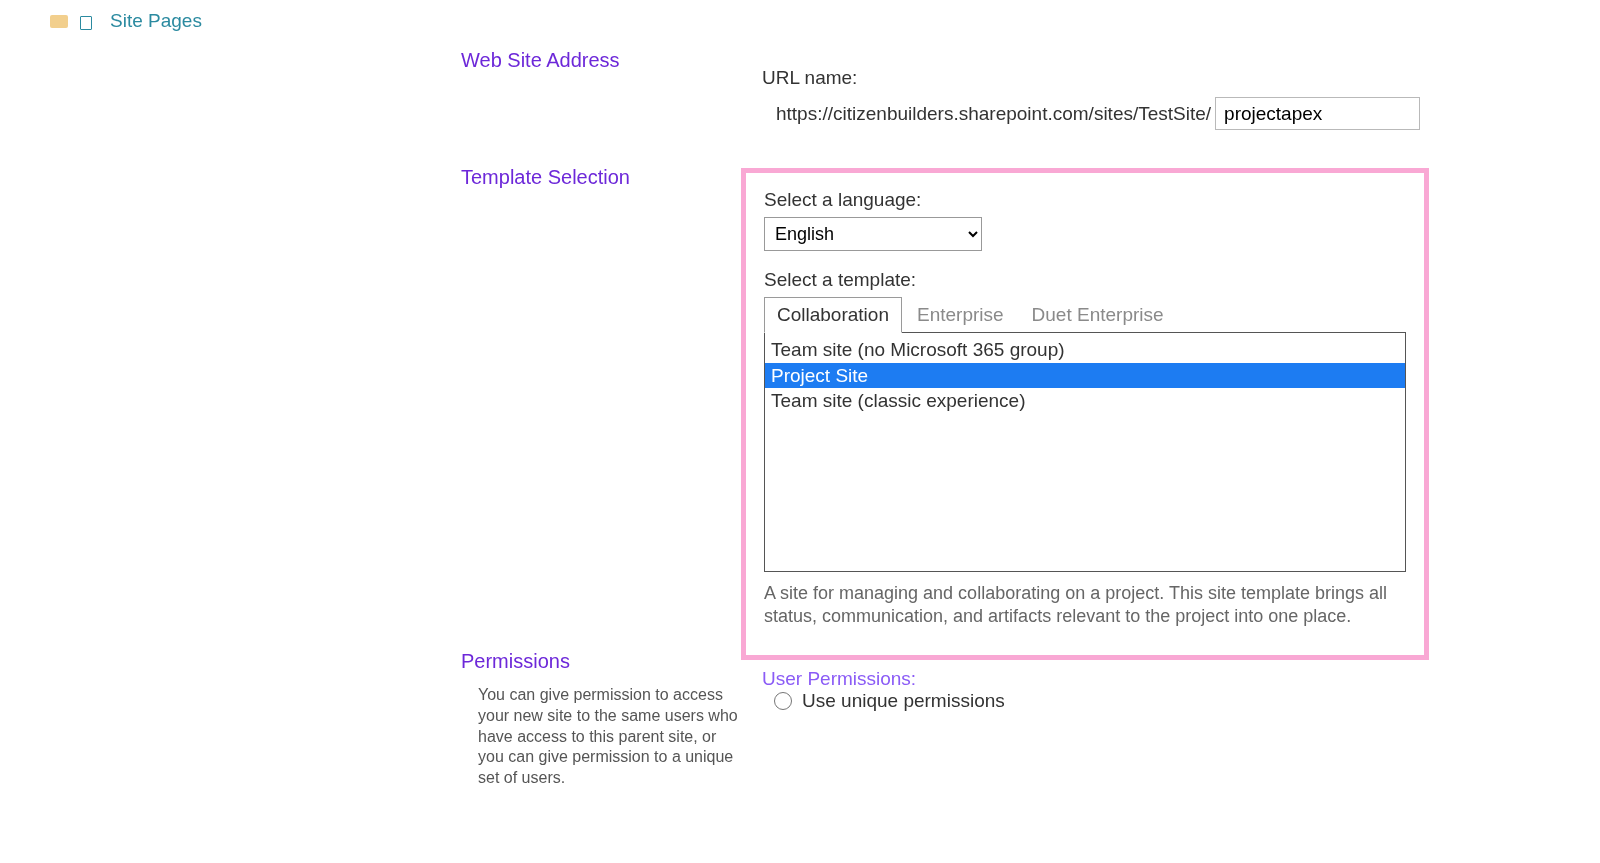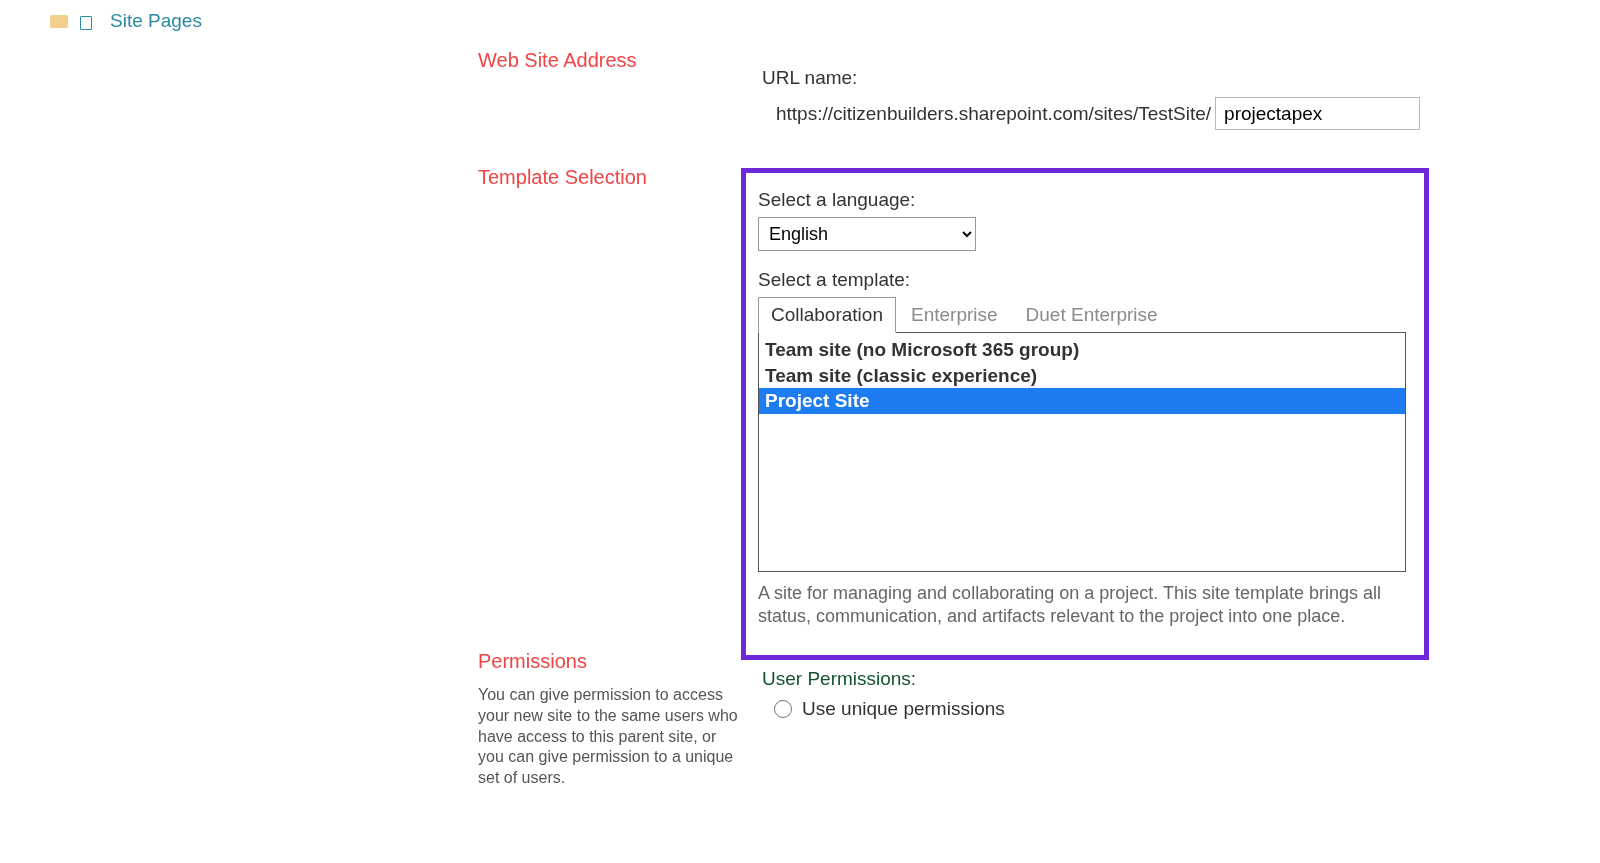--- a/index.html
+++ b/index.html
@@ -55,23 +55,23 @@
   
   .form {
     position: absolute;
     left: 0;
     top: 0;
     width: 1600px;
   }
 
   .section-label {
     position: absolute;
-    left: 478px;
+    left: 461px;
     font-size: 20px;
-    color: #ef4444;
+    color: #6d28d9;
   }
   .section-help {
     position: absolute;
     left: 478px;
     width: 260px;
     font-size: 16px;
     color: #555;
   }
 
   
@@ -99,22 +99,22 @@
     font-family: inherit;
   }
 
   
   #label-templateselection { top: 166px; }
   .template-box {
     position: absolute;
     left: 741px;
     top: 168px;
     width: 688px;
-    border: 5px solid #6d28d9;
-    padding: 16px 18px 26px 12px;
+    border: 5px solid #f9a8d4;
+    padding: 16px 18px 26px 18px;
   }
   .template-box .sub-label {
     font-size: 19px;
     color: #333;
     margin-bottom: 6px;
   }
   .lang-select {
     width: 218px;
     height: 34px;
     font-size: 18px;
@@ -149,21 +149,20 @@
   }
   .template-list {
     position: relative;
     margin-top: -1px;
     border: 1px solid #555;
     height: 240px;
     overflow-y: scroll;
     background: #fff;
     z-index: 1;
     padding: 4px 0;
-    font-weight: bold;
   }
   .template-list .opt {
     font-size: 19px;
     padding: 0px 6px;
     cursor: pointer;
     color: #333;
     line-height: 1.35;
   }
   .template-list .opt.selected {
     background: #1d7cf2;
@@ -187,22 +186,21 @@
   
   #label-permissions { top: 650px; }
   #help-permissions { top: 685px; line-height: 1.3; }
   .perm-block {
     position: absolute;
     left: 762px;
     top: 668px;
   }
   .perm-block .sub-label {
     font-size: 19px;
-    color: #14532d;
-    margin-bottom: 8px;
+    color: #8b5cf6;
   }
   .radio-row {
     display: flex;
     align-items: center;
     font-size: 19px;
     color: #333;
     margin-bottom: 4px;
   }
   .radio-row input[type=radio] {
     width: 18px;
@@ -259,25 +257,25 @@
       </div>
       <div class="tab inactive">
         <span>Duet Enterprise</span>
       </div>
     </div>
 
     <div class="template-list">
       <div class="opt">
         <span>Team site (no Microsoft 365 group)</span>
       </div>
+      <div class="opt selected">
+        <span>Project Site</span>
+      </div>
       <div class="opt">
         <span>Team site (classic experience)</span>
-      </div>
-      <div class="opt selected">
-        <span>Project Site</span>
       </div>
     </div>
 
     <div class="template-desc">A site for managing and collaborating on a project. This site template brings all status, communication, and artifacts relevant to the project into one place.</div>
   </div>
 
   <div id="label-permissions" class="section-label">Permissions</div>
   <div id="help-permissions" class="section-help">You can give permission to access your new site to the same users who have access to this parent site, or you can give permission to a unique set of users.</div>
 
   <div class="perm-block">

